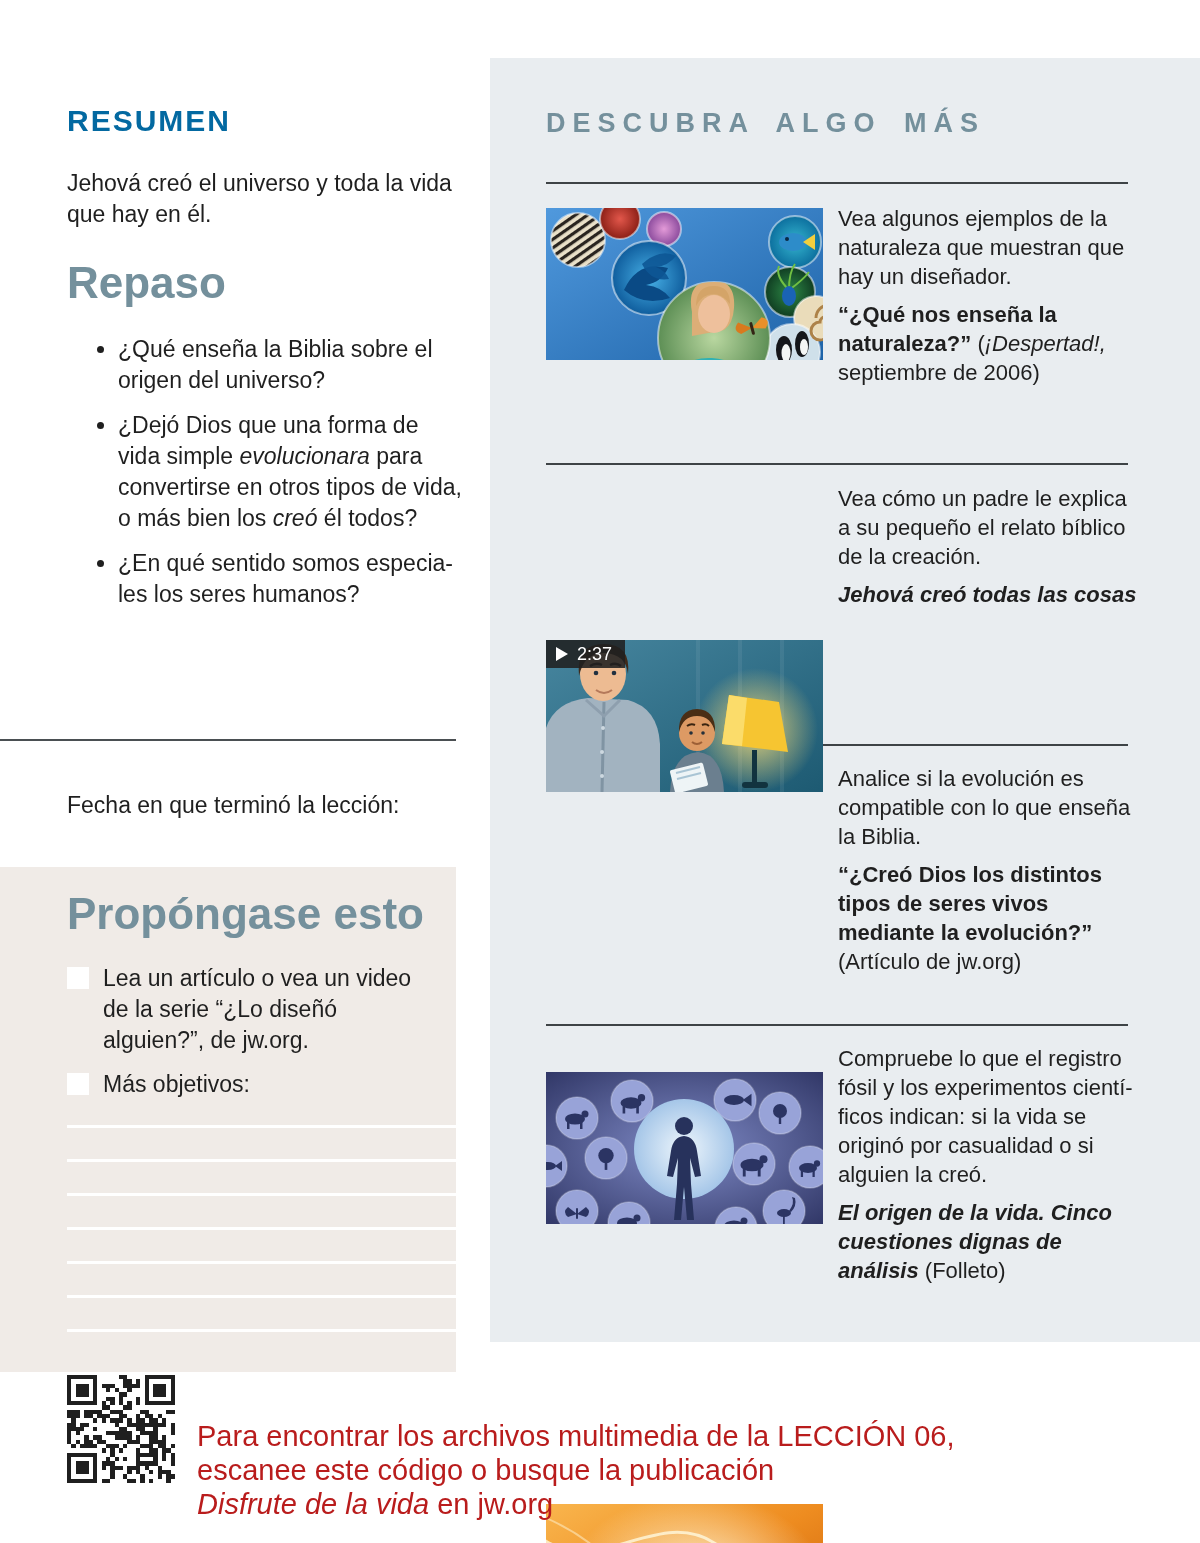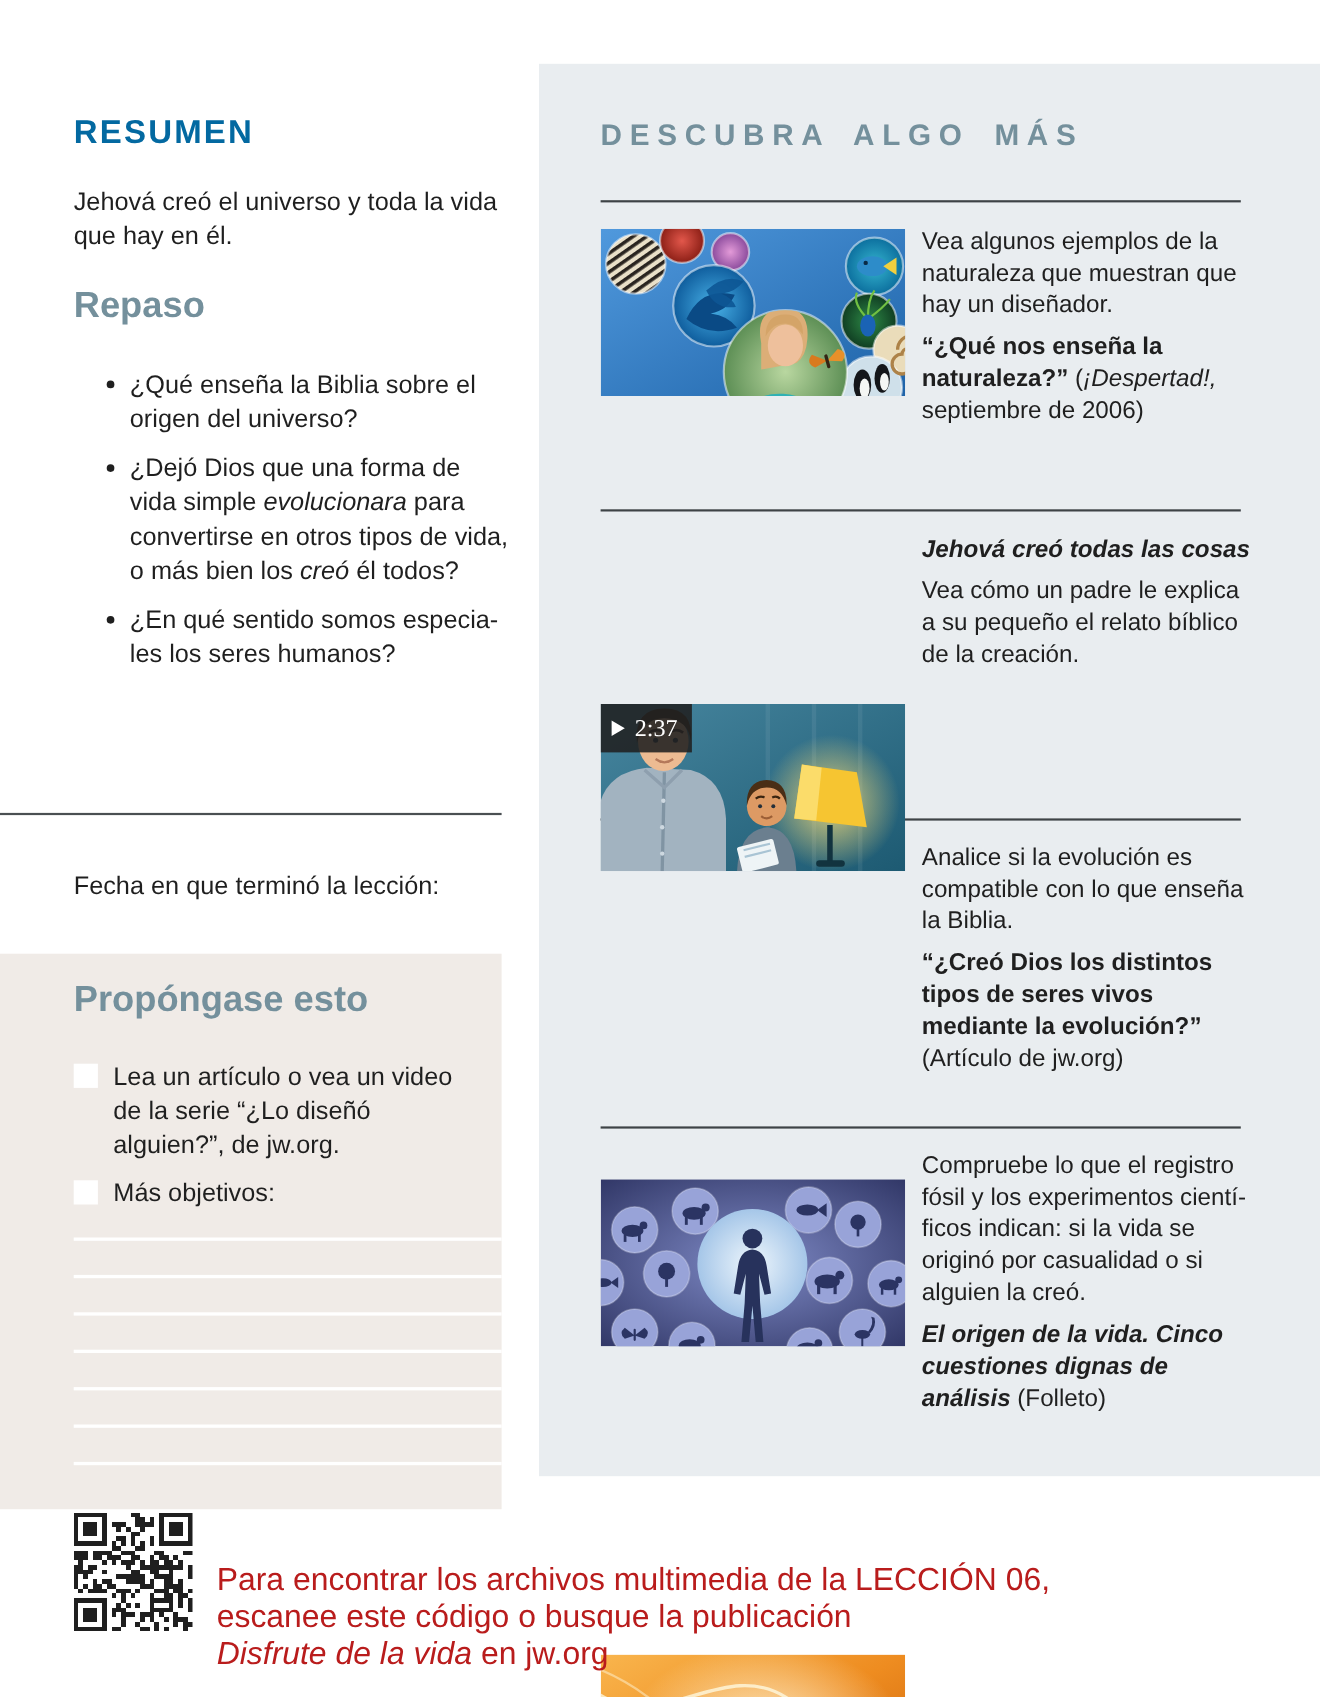--- a/index.html
+++ b/index.html
@@ -3,40 +3,40 @@
 <meta charset="utf-8">
 <style>
   html,body{margin:0;padding:0;background:#fff;}
   .page{position:relative;width:1200px;height:1543px;background:#fff;overflow:hidden;
         font-family:"Liberation Sans",sans-serif;color:#1f1f1f;}
   .abs{position:absolute;}
 
   
   .h-gold{font-size:30px;font-weight:800;letter-spacing:2px;color:#0369a1;}
   .body-text{font-size:23px;line-height:31px;color:#1f1f1f;}
-  .h-slate{font-size:33px;font-weight:700;color:#74909c;}
+  .h-slate{font-size:44px;font-weight:700;color:#74909c;}
   ul.repaso{margin:0;padding-left:51px;}
   ul.repaso li{margin-bottom:14px;}
   .rule-left{height:2px;background:#4a4f52;}
   .panel-beige{background:#f0ebe7;}
   .checkbox{width:22px;height:22px;background:#ffffff;}
   .write-line{height:3px;background:#ffffff;margin-bottom:31px;}
 
   
   .right-panel{background:#e9edf0;}
   .h-discover{font-size:27px;font-weight:700;letter-spacing:7px;word-spacing:8px;color:#74909c;}
   .rule{height:2px;background:#3e4346;}
   .thumb{width:277px;height:152px;overflow:hidden;position:relative;}
   .thumb svg{display:block;}
   .item-text{font-size:22px;line-height:29px;}
   .item-text p{margin:0 0 9px 0;}
   .b{font-weight:700;}
   .i{font-style:italic;}
-  .badge{position:absolute;top:0;left:0;height:44px;background:rgba(32,32,32,.88);color:#fff;
-         display:flex;align-items:center;gap:9px;padding:0 13px 0 10px;font-size:22px;font-family:Liberation Serif, serif;}
+  .badge{position:absolute;top:0;left:0;height:28px;background:rgba(32,32,32,.88);color:#fff;
+         display:flex;align-items:center;gap:9px;padding:0 13px 0 10px;font-size:18px;}
   .play{width:0;height:0;border-style:solid;border-width:7px 0 7px 12px;
         border-color:transparent transparent transparent #ffffff;}
 
   
   .qr-caption{font-size:29px;line-height:34px;font-weight:400;color:#b91c1c;}
 </style>
 </head>
 <body>
 
 <div class="page">
@@ -220,22 +220,22 @@
         <path d="M146,102 q5,4 10,0" stroke="#9c5f36" stroke-width="2" fill="none"></path>
         <rect x="126" y="126" width="34" height="24" rx="2" fill="#eef4f6" transform="rotate(-14 143 138)"></rect>
         <path d="M130,133 l24,-6 M131,139 l24,-6" stroke="#a9c4d4" stroke-width="2" transform="rotate(0)"></path>
       </svg>
       <div class="badge">
         <span class="play"></span>
         <span>2:37</span>
       </div>
     </div>
     <div class="abs item-text" style="left:348px;top:426px;width:302px;">
+      <p>Vea cómo un padre le explica a su pequeño el relato bíblico de la creación.</p>
       <p><span class="b i">Jehová creó todas las cosas</span></p>
-      <p>Vea cómo un padre le explica a su pequeño el relato bíblico de la creación.</p>
     </div>
 
     <div class="abs thumb" style="left:56px;top:710px;">
       <svg viewBox="0 0 277 152" width="277" height="152">
         <defs>
           <radialGradient id="evoBg" cx="0.5" cy="0.5" r="0.75">
               <stop offset="0" stop-color="#7f8ac6"></stop>
               <stop offset="1" stop-color="#2c3261"></stop>
             </radialGradient>
           <radialGradient id="ceng">

